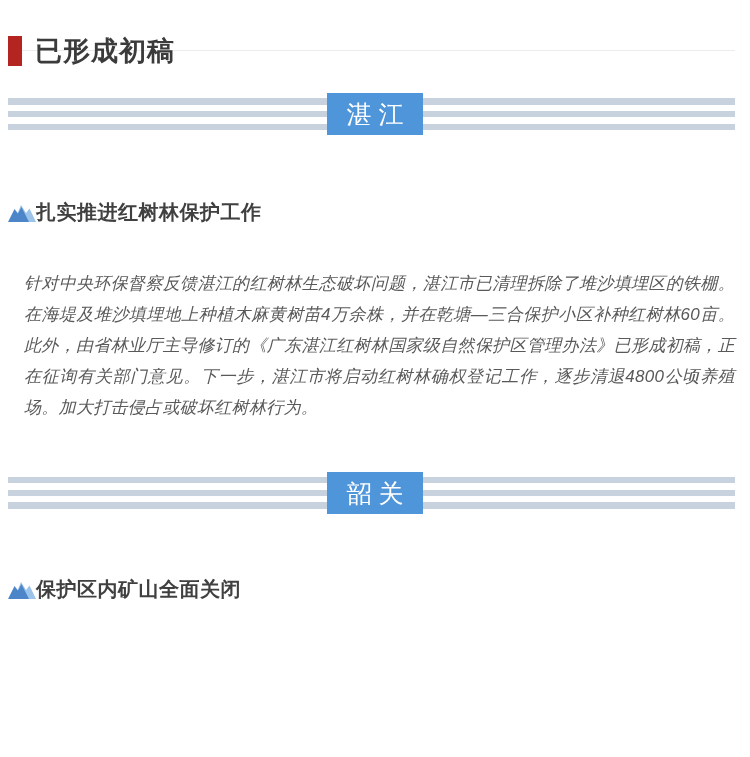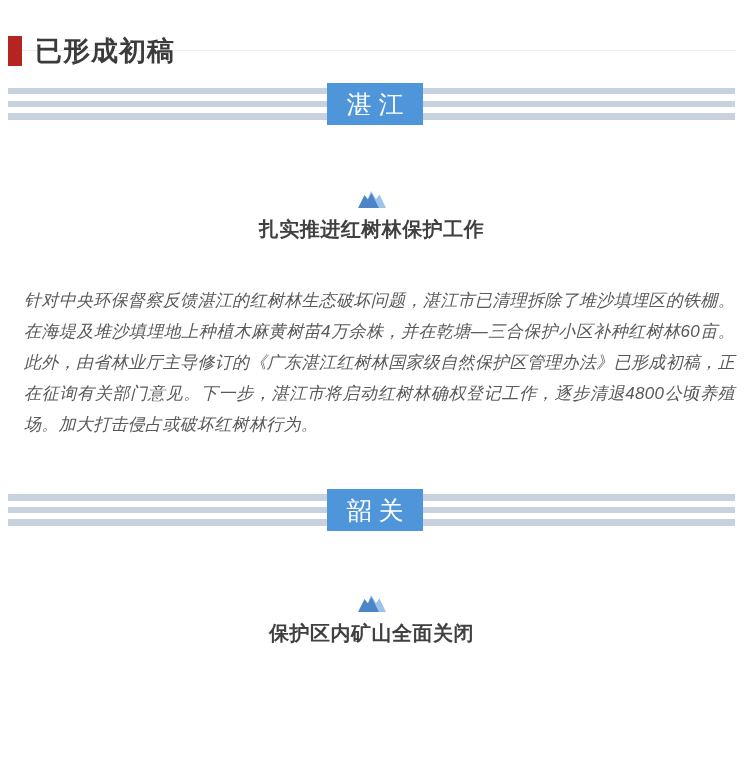--- a/index.html
+++ b/index.html
@@ -19,36 +19,36 @@
   }
   .page{width:750px;box-sizing:border-box;padding-top:36px;}
 
   
   .hdr{position:relative;height:30px;margin:0 15px 0 8px;display:flex;align-items:center;}
   .hdr-line{position:absolute;left:0;right:0;top:14px;height:1px;background:var(--rule);z-index:0;}
   .hdr-accent{width:14px;height:30px;background:var(--accent-red);position:relative;z-index:1;flex:0 0 auto;}
   .hdr-title{margin:0 0 0 13px;font-size:27px;line-height:30px;font-weight:bold;color:var(--heading);position:relative;z-index:1;letter-spacing:1px;}
 
   
-  .divider{position:relative;height:42px;margin-top:17px;}
+  .divider{position:relative;height:42px;margin-top:27px;}
   .stripes{
     position:absolute;left:8px;right:15px;top:50%;height:32px;margin-top:-16px;
     background:repeating-linear-gradient(to bottom,var(--stripe) 0px,var(--stripe) 6.5px,transparent 6.5px,transparent 12.75px);
   }
   .badge{
     position:absolute;left:50%;top:0;transform:translateX(-50%);
     width:96px;height:42px;background:var(--badge-blue);
     color:#fff;font-size:25px;line-height:42px;text-align:center;white-space:nowrap;
   }
 
   
   .sec-heading{
-    display:flex;align-items:center;gap:8px;
+    display:flex;align-items:center;
     margin:64px 15px 0 8px;
-    font-size:20px;font-weight:bold;color:#404040;letter-spacing:0.5px;flex-direction:column;
+    font-size:20px;font-weight:bold;color:#404040;letter-spacing:0.5px;
   }
   .sec-heading.second{margin-top:62px;text-align:center;}
   .mt-icon{flex:0 0 auto;display:block;}
 
   
   .body-text{
     margin:42px 15px 0 24px;
     font-size:17px;line-height:31px;color:var(--body-text);
     text-align:justify;letter-spacing:0.3px;font-style:italic;
   }

